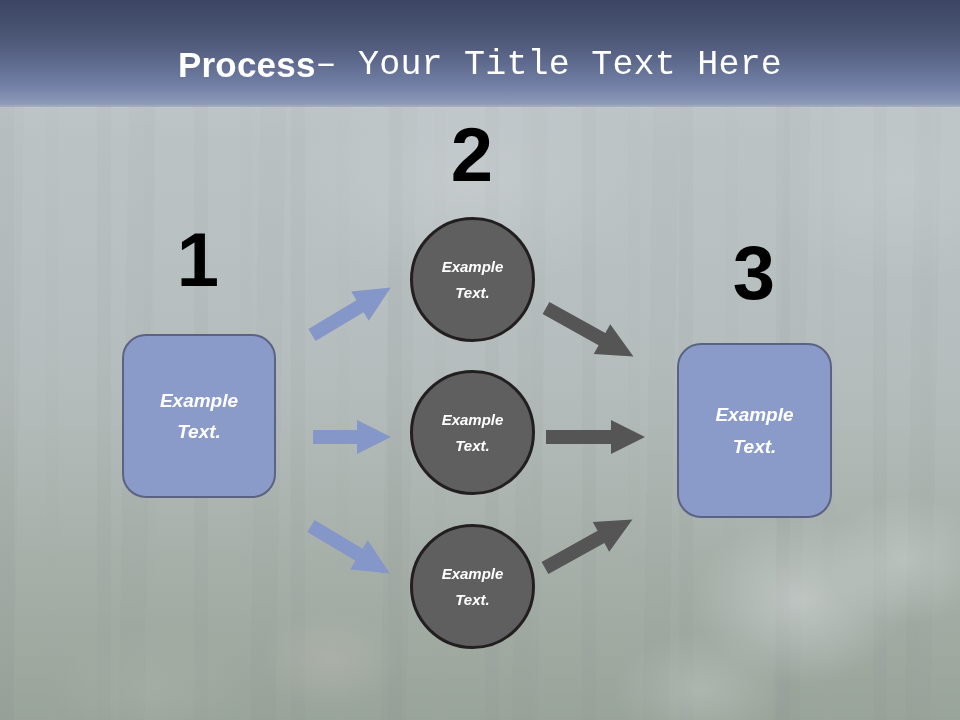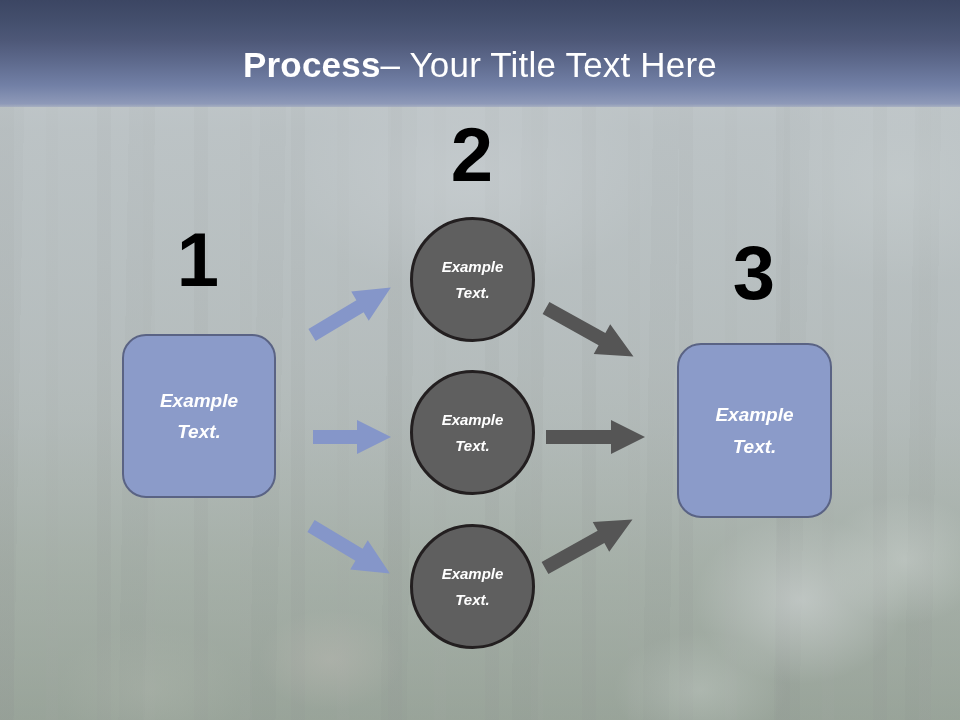--- a/index.html
+++ b/index.html
@@ -92,21 +92,21 @@
     align-items: center;
     justify-content: center;
     padding-top: 22px;
     box-sizing: border-box;
     color: #ffffff;
     font-size: 35px;
     letter-spacing: 0.2px;
     white-space: nowrap;
   }
   .header-title .t-bold { font-weight: bold; }
-  .header-title .t-norm { font-weight: normal; }
+  .header-title .t-norm { font-weight: normal; font-family: Liberation Mono, monospace; }
 
   
   .step-num {
     position: absolute;
     color: #000000;
     font-weight: bold;
     font-size: 76px;
     line-height: 1;
     text-align: center;
     width: 90px;

